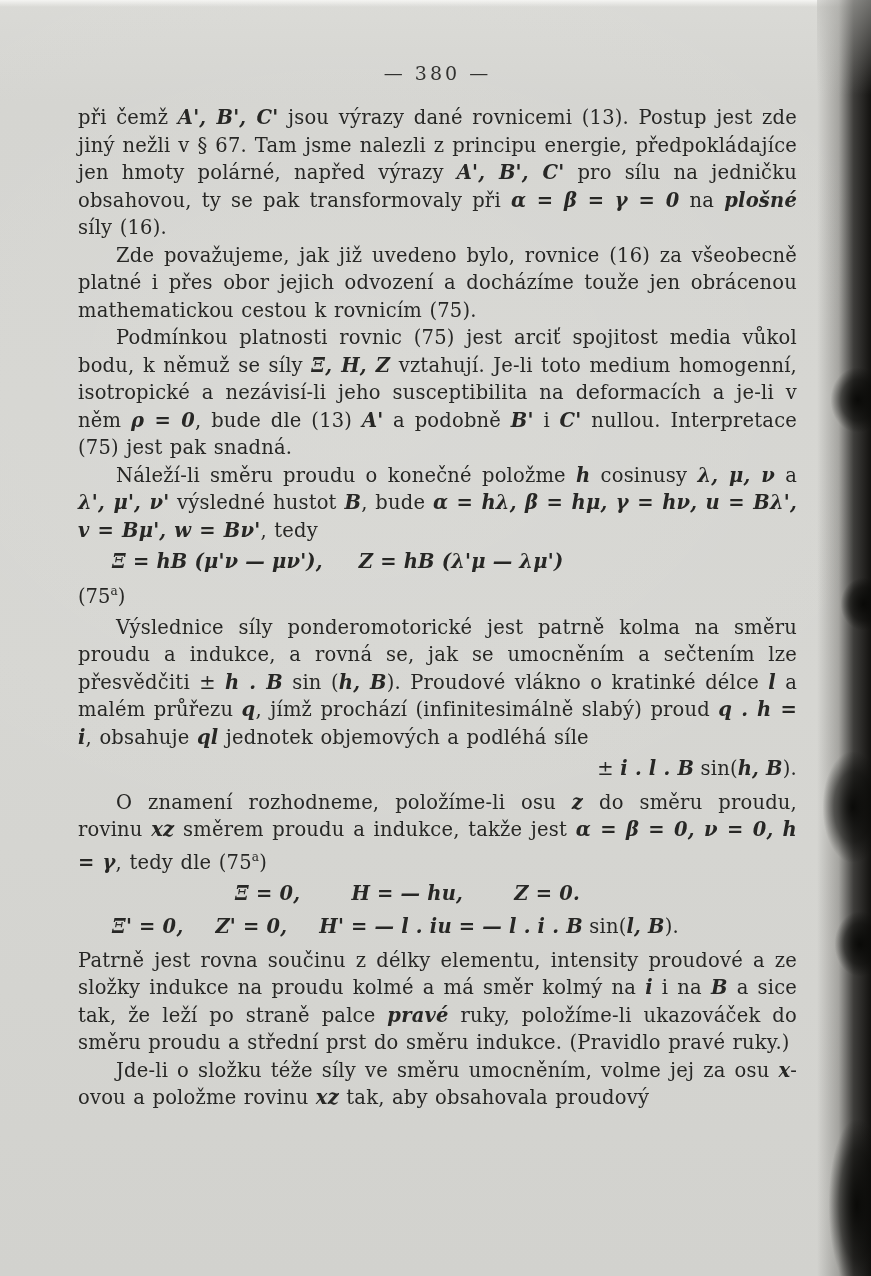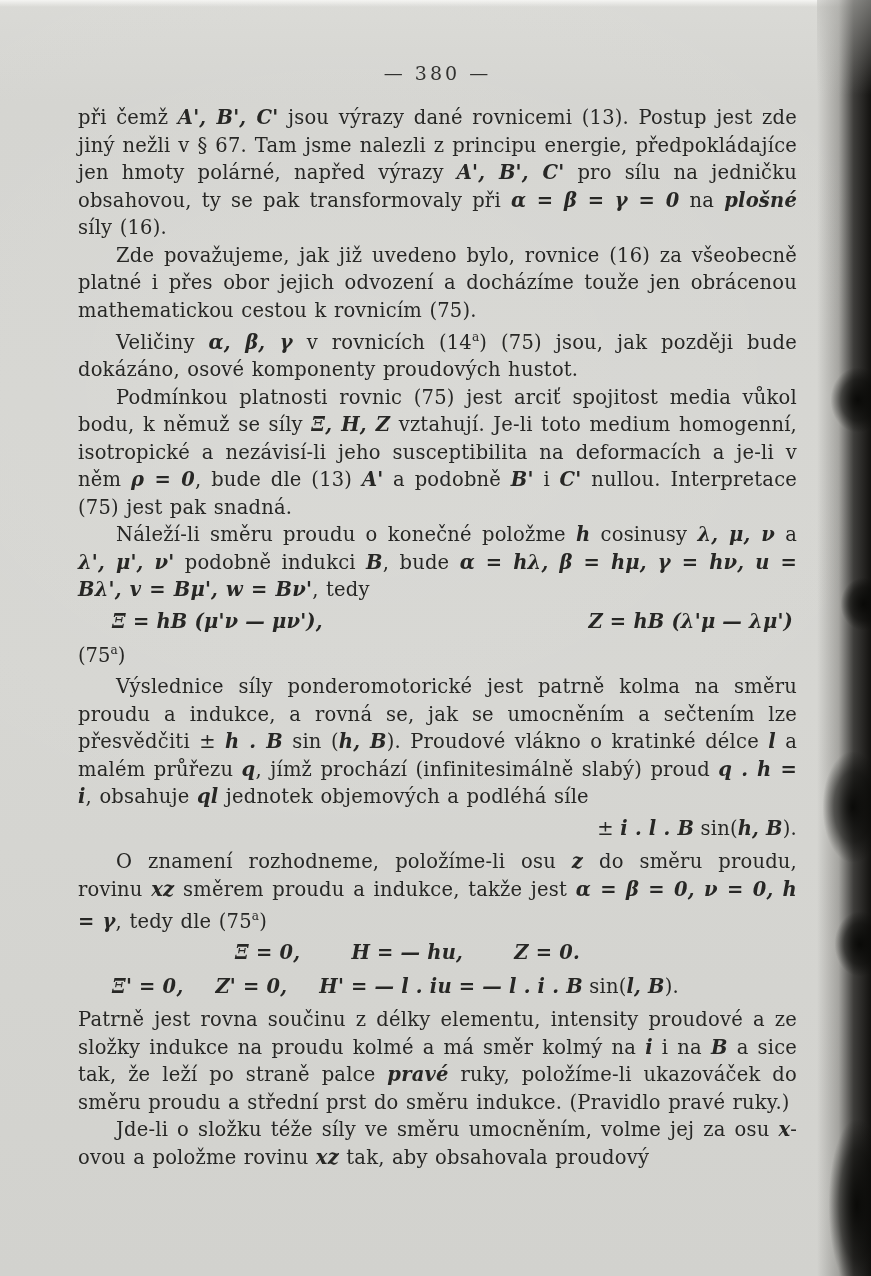--- a/index.html
+++ b/index.html
@@ -26,21 +26,21 @@
   .b5 { right:-14px; top:1120px; width:56px; height:170px; }
 
   .page { position:absolute; top:0; left:0; width:871px; height:1276px; padding:62px 74px 0 78px; }
   .page-number { text-align:center; font-size:19px; letter-spacing:3px; color:#31312f; margin-bottom:20px; }
   .body-text p { font-size:19.5px; line-height:27.5px; text-align:justify; text-indent:38px;
     letter-spacing:0.2px; word-spacing:1px; }
   .body-text p.noindent { text-indent:0; }
   .i { font-style:italic;font-weight:bold; }
   .sup { font-size:0.62em; vertical-align:super; }
   .formula { font-size:19.5px; line-height:27.5px; margin:4px 0 6px; letter-spacing:0.2px; }
-  .formula-row { display:flex; justify-content:space-between; padding-left:34px; padding-right:4px; }
+  .formula-row { display:flex; justify-content:flex-start; padding-left:34px; padding-right:4px;gap:36px; }
   .formula-label { text-align:left; font-size:19.5px; line-height:27.5px; padding-right:2px; margin-top:-4px; margin-bottom:4px; }
   .formula-center { text-align:right; }
   .formula-left { padding-left:34px; }
   .formula-mid { text-align:center; padding-right:60px; }
 </style>
 </head>
 <body>
 
 <div class="scan">
   <div class="edge-top"></div>
@@ -51,23 +51,22 @@
   <div class="blob b3"></div>
   <div class="blob b4"></div>
   <div class="blob b5"></div>
 
   <div class="page">
     <div class="page-number">— 380 —</div>
 
     <div class="body-text">
       <p class="noindent"><span>při čemž </span><span class="i">A', B', C'</span><span> jsou výrazy dané rovnicemi (13). Postup jest zde jiný nežli v § 67. Tam jsme nalezli z principu energie, předpokládajíce jen hmoty polárné, napřed výrazy </span><span class="i">A', B', C'</span><span> pro sílu na jedničku obsahovou, ty se pak transformovaly při </span><span class="i">α = β = γ = 0</span><span> na </span><span class="i">plošné</span><span> síly (16).</span></p>
       <p><span>Zde považujeme, jak již uvedeno bylo, rovnice (16) za všeobecně platné i přes obor jejich odvození a docházíme touže jen obrácenou mathematickou cestou k rovnicím (75).</span></p>
-      <p><span>Veličiny </span><span class="i">α, β, γ</span><span> v rovnicích (14</span><span class="sup">a</span><span>) (75) jsou, jak později bude dokázáno, osové komponenty proudových hustot.</span></p>
       <p><span>Podmínkou platnosti rovnic (75) jest arciť spojitost media vůkol bodu, k němuž se síly </span><span class="i">Ξ, H, Z</span><span> vztahují. Je-li toto medium homogenní, isotropické a nezávisí-li jeho susceptibilita na deformacích a je-li v něm </span><span class="i">ρ = 0</span><span>, bude dle (13) </span><span class="i">A'</span><span> a podobně </span><span class="i">B'</span><span> i </span><span class="i">C'</span><span> nullou. Interpretace (75) jest pak snadná.</span></p>
-      <p><span>Náleží-li směru proudu o konečné položme </span><span class="i">h</span><span> cosinusy </span><span class="i">λ, μ, ν</span><span> a </span><span class="i">λ', μ', ν'</span><span> podobně indukci </span><span class="i">B</span><span>, bude </span><span class="i">α = hλ, β = hμ, γ = hν, u = Bλ', v = Bμ', w = Bν'</span><span>, tedy</span></p>
+      <p><span>Náleží-li směru proudu o konečné položme </span><span class="i">h</span><span> cosinusy </span><span class="i">λ, μ, ν</span><span> a </span><span class="i">λ', μ', ν'</span><span> výsledné hustot </span><span class="i">B</span><span>, bude </span><span class="i">α = hλ, β = hμ, γ = hν, u = Bλ', v = Bμ', w = Bν'</span><span>, tedy</span></p>
 
       <div class="formula formula-row">
         <span><span class="i">Ξ = hB (μ'ν — μν'),</span></span>
         <span><span class="i">Z = hB (λ'μ — λμ')</span></span>
       </div>
       <div class="formula-label"><span>(75</span><span class="sup">a</span><span>)</span></div>
 
       <p><span>Výslednice síly ponderomotorické jest patrně kolma na směru proudu a indukce, a rovná se, jak se umocněním a sečtením lze přesvědčiti ± </span><span class="i">h . B</span><span> sin (</span><span class="i">h, B</span><span>). Proudové vlákno o kratinké délce </span><span class="i">l</span><span> a malém průřezu </span><span class="i">q</span><span>, jímž prochází (infinitesimálně slabý) proud </span><span class="i">q . h = i</span><span>, obsahuje </span><span class="i">ql</span><span> jednotek objemových a podléhá síle</span></p>
 
       <div class="formula formula-center"><span>± </span><span class="i">i . l . B</span><span> sin(</span><span class="i">h, B</span><span>).</span></div>

